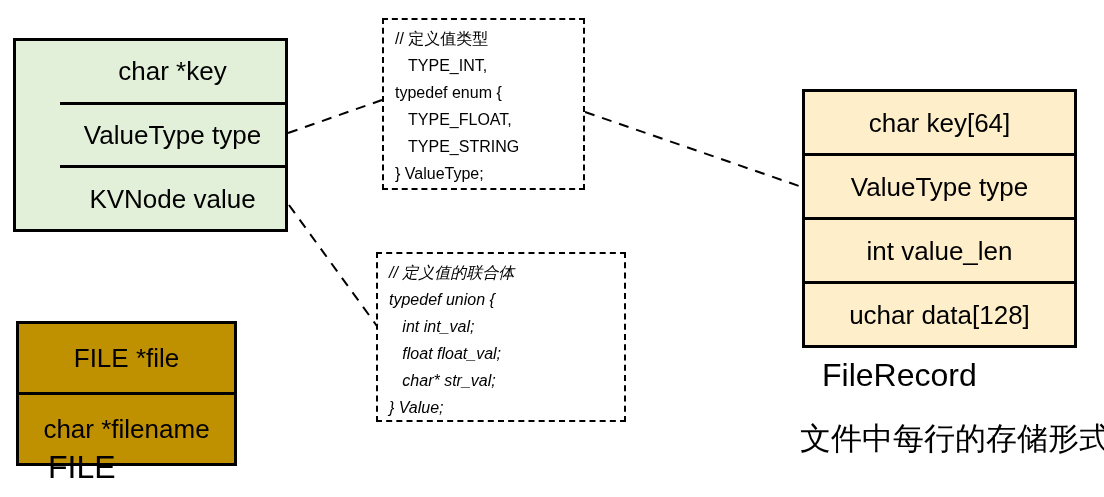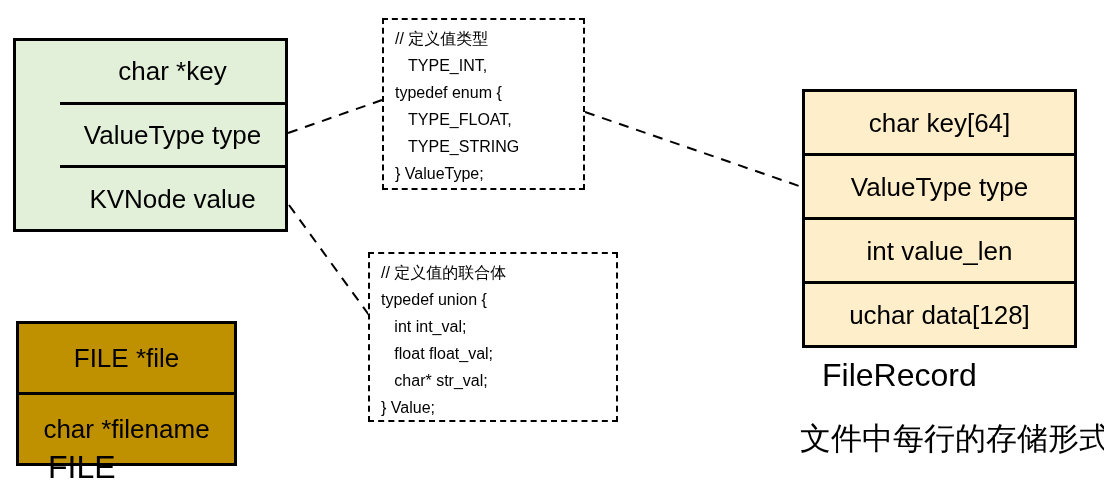--- a/index.html
+++ b/index.html
@@ -57,21 +57,21 @@
   .filerecord-label { left: 822px; top: 358px; }
 
   .codebox {
     position: absolute;
     box-sizing: border-box;
     border: 2px dashed #000000;
     padding: 5px 4px 0 11px;
     background: #ffffff;
   }
   .enum-box  { left: 382px; top: 18px;  width: 203px; height: 172px; }
-  .union-box { left: 368px; top: 252px; width: 250px; height: 170px; }
+  .union-box { left: 376px; top: 252px; width: 250px; height: 170px; font-style: italic; }
   .codeline {
     font-size: 16px;
     line-height: 27px;
     white-space: pre;
   }
   .caption {
     position: absolute;
     left: 800px;
     top: 420px;
     font-size: 31px;

